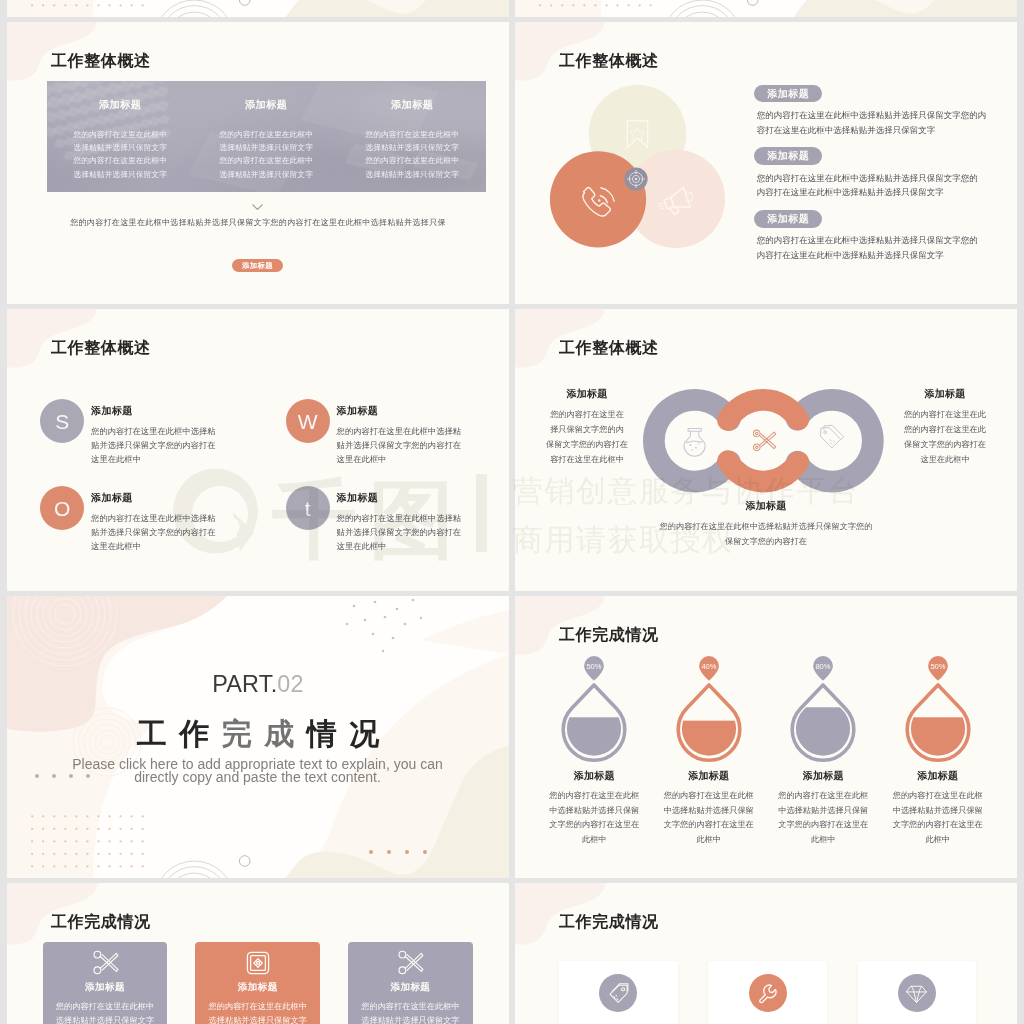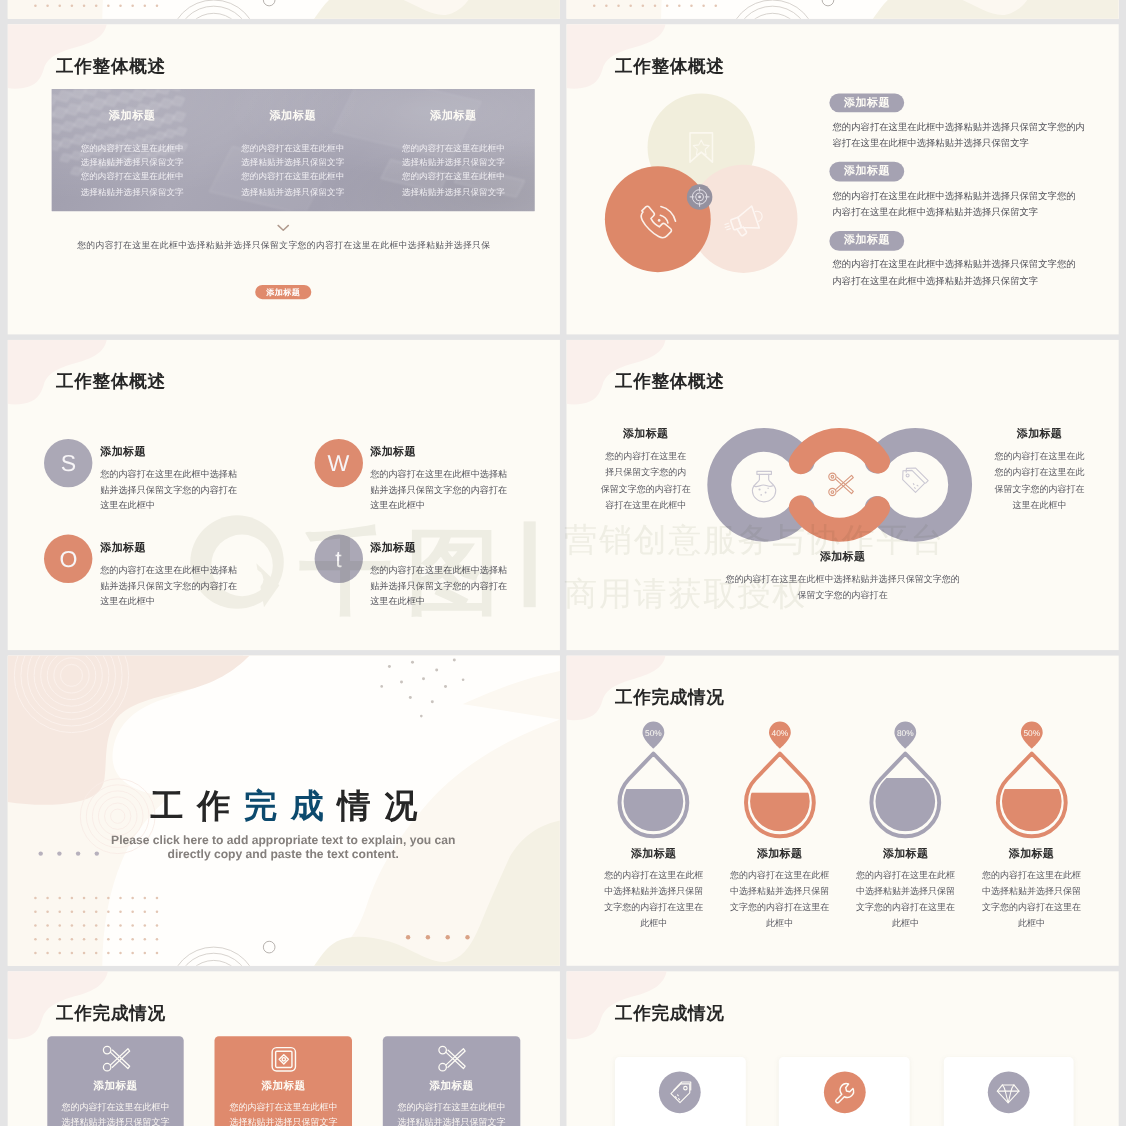--- a/index.html
+++ b/index.html
@@ -65,22 +65,22 @@
   .rh{font-size:10px;font-weight:bold;color:#2b2b2b;margin-bottom:6px;letter-spacing:.3px;}
   .rt{font-size:8.2px;color:#585860;line-height:15px;}
 
   
   .divider-bg{position:absolute;inset:0;background:#fdf8f2;}
   .part{position:absolute;left:0;right:0;top:75.7px;text-align:center;font-size:23.4px;color:#3a3a3a;
     letter-spacing:.2px;font-weight:400;line-height:24px;}
   .part .pn{color:#b9b2ae;}
   .bighead{position:absolute;left:0;right:0;top:120.5px;text-align:center;font-size:30px;font-weight:bold;
     color:#262626;letter-spacing:12.5px;line-height:34px;text-indent:12.5px;}
-  .bighead .lt{color:#0c4a6e;}
-  .subt{position:absolute;left:0;right:1px;top:162px;text-align:center;font-size:11px;color:#847f7c;line-height:13.3px;font-weight:bold;}
+  .bighead .lt{color:#737373;}
+  .subt{position:absolute;left:0;right:1px;top:162px;text-align:center;font-size:14px;color:#847f7c;line-height:13.3px;}
 
   
   .drops{position:absolute;left:22px;top:60px;width:458px;display:flex;}
   .drop{width:114.5px;text-align:center;position:relative;}
   .drop svg{margin:0 auto;}
   .dh{font-size:10px;font-weight:bold;color:#2b2b2b;margin-top:9px;margin-bottom:6px;letter-spacing:.3px;}
   .dl{font-size:8.2px;color:#585860;line-height:14.5px;}
 
   
   .blobTL2{position:absolute;left:0;top:0;width:100px;height:66px;}
@@ -728,20 +728,21 @@
             <circle cx="124.65" cy="257.8" r="1.15" fill="#e3c6b4"></circle>
             <circle cx="124.65" cy="270.3" r="1.15" fill="#e3c6b4"></circle>
             <circle cx="135.7" cy="220.3" r="1.15" fill="#e3c6b4"></circle>
             <circle cx="135.7" cy="232.8" r="1.15" fill="#e3c6b4"></circle>
             <circle cx="135.7" cy="245.3" r="1.15" fill="#e3c6b4"></circle>
             <circle cx="135.7" cy="257.8" r="1.15" fill="#e3c6b4"></circle>
             <circle cx="135.7" cy="270.3" r="1.15" fill="#e3c6b4"></circle>
           </g>
         </svg>
       </div>
+    <div class="part"><span>PART.</span><span class="pn">02</span></div>
     <div class="bighead"><span>工作</span><span class="lt">完成</span><span>情况</span></div>
     <div class="subt">
       <div>Please click here to add appropriate text to explain, you can</div>
       <div>directly copy and paste the text content.</div>
     </div>
   </div>
 
   <div class="slide r4 cr">
     <div class="blobTL">
         <svg width="100" height="62" viewBox="0 0 100 62">

